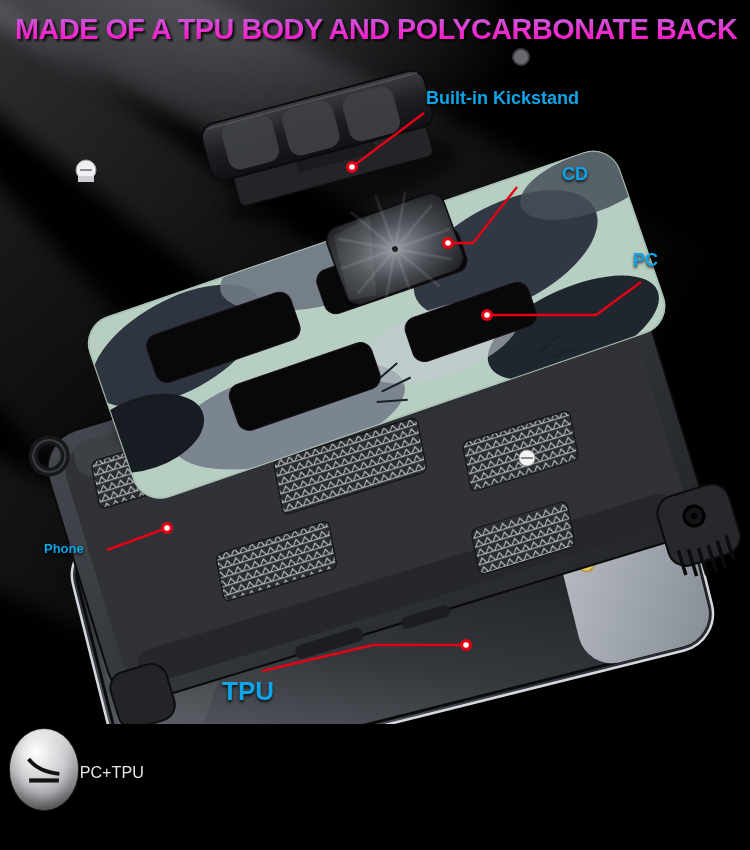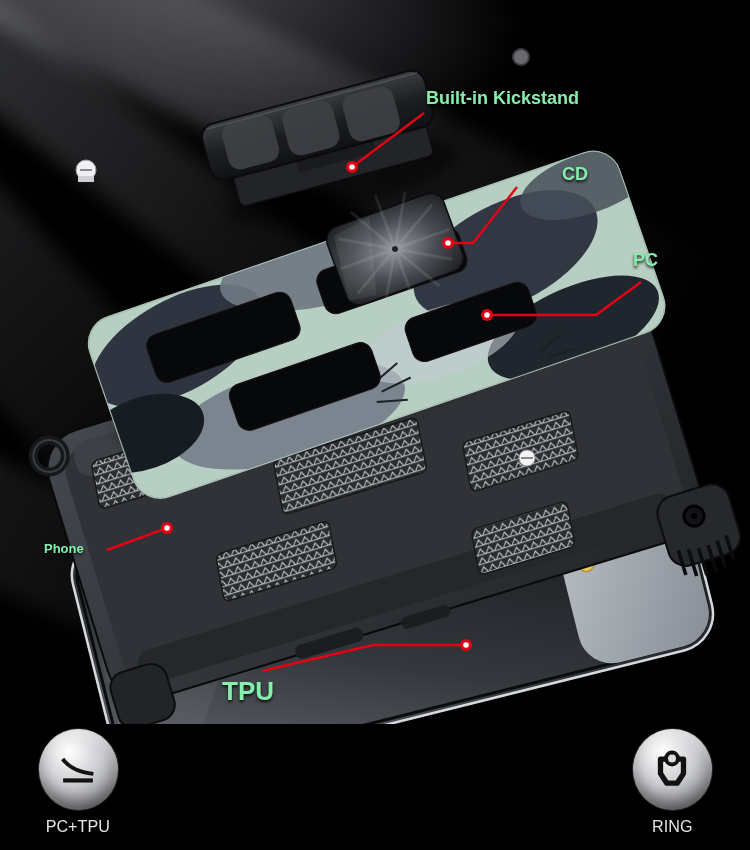--- a/index.html
+++ b/index.html
@@ -21,36 +21,36 @@
   
   .titles{position:absolute;left:0;top:12px;width:750px;text-align:center;z-index:5;}
   .title-line{display:inline-block;font-weight:bold;line-height:1.04;letter-spacing:-.5px;
               -webkit-background-clip:text;background-clip:text;color:transparent;
               filter:drop-shadow(2px 2px 1px rgba(0,0,0,.92));white-space:nowrap;}
   .t1{font-size:31px;transform:scaleX(.93);transform-origin:50% 50%;
       background-image:linear-gradient(180deg,var(--title-blue-top,#98a5f3) 8%,#5d6ce4 55%,var(--title-blue-bottom,#3140d0) 95%);}
   .t2{font-size:30px;transform:scaleX(.96);transform-origin:50% 50%;margin-top:1px;
       background-image:linear-gradient(180deg,var(--title-magenta-top,#bc63d8) 8%,#e637d2 50%,var(--title-magenta-bottom,#ff14c6) 95%);}
   
-  .callout{position:absolute;color:#86efac;font-weight:bold;font-size:18px;z-index:6;
+  .callout{position:absolute;color:#0ea5e9;font-weight:bold;font-size:18px;z-index:6;
            text-shadow:0 2px 3px rgba(0,0,0,.85);white-space:nowrap;}
   .co-kickstand{left:426px;top:88px;}
   .co-cd{left:518px;top:164px;margin-left:44px;}
   .co-pc{left:633px;top:250px;text-align:right;}
   .co-phone{left:44px;top:541px;font-size:13px;}
   .co-tpu{left:222px;top:652px;font-size:26px;margin-top:24px;}
   
   .product{position:absolute;left:0;top:0;z-index:2;}
   .connector{fill:none;stroke:var(--accent-red,#e60014);stroke-width:2.4px;}
   .dot-outer{fill:var(--accent-red,#e60014);}
   .dot-inner{fill:#ffffff;}
   
   .features{position:absolute;left:0;top:729px;width:750px;box-sizing:border-box;
             padding:0 10px;display:flex;justify-content:space-between;z-index:6;}
-  .feature{width:136px;display:flex;flex-direction:column;align-items:center;}
+  .feature{width:136px;display:flex;flex-direction:row;align-items:center;}
   .badge{width:79px;height:81px;border-radius:50%;position:relative;
          background:radial-gradient(circle at 38% 28%,#ffffff 0%,#ececee 16%,#c9cacd 45%,#9b9c9f 70%,#707174 86%,#4c4d50 100%);
          box-shadow:inset 0 -8px 14px rgba(0,0,0,.38),inset 0 5px 8px rgba(255,255,255,.55),0 0 0 1px #232325;}
   .badge svg{position:absolute;left:50%;top:50%;transform:translate(-50%,-50%);}
   .glyph{stroke:#121212;fill:none;}
   .feature-label{margin-top:7px;font-size:17px;color:#e4e4e6;white-space:nowrap;
                  transform:scaleX(.95);letter-spacing:0;}
 </style>
 </head>
 <body>
@@ -248,47 +248,39 @@
           <circle class="dot-inner" cx="487" cy="315" r="2.8"></circle>
         <circle class="dot-outer" cx="167" cy="528" r="6"></circle>
           <circle class="dot-inner" cx="167" cy="528" r="2.8"></circle>
         <circle class="dot-outer" cx="466" cy="645" r="6"></circle>
           <circle class="dot-inner" cx="466" cy="645" r="2.8"></circle>
       </g>
     </g>
   </svg>
 
   <div class="titles">
+    <div><span class="title-line t2">MADE OF A TPU BODY AND POLYCARBONATE BACK</span></div>
   </div>
 
   <div class="callout co-kickstand">Built-in Kickstand</div>
   <div class="callout co-cd">CD</div>
   <div class="callout co-pc">PC</div>
   <div class="callout co-phone">Phone</div>
   <div class="callout co-tpu">TPU</div>
 
   <div class="features">
 
     <div class="feature">
       <div class="badge">
         <svg width="44" height="44" viewBox="0 0 40 40">
           <path class="glyph" d="M6 10 C 13 19, 22 22, 34 23.5" stroke-width="3.4"></path>
           <line class="glyph" x1="6.5" y1="29.5" x2="33.5" y2="29.5" stroke-width="3.8"></line>
         </svg>
       </div>
       <div class="feature-label">PC+TPU</div>
     </div>
 
-    <div class="feature">
-      <div class="badge">
-        <svg width="46" height="46" viewBox="0 0 40 40">
-          <path class="glyph" d="M10 10.5 H30 V23 L24.5 31.5 H15.5 L10 23 Z" stroke-width="4.6" stroke-linejoin="round"></path>
-          <circle cx="20" cy="10" r="5.2" fill="#dcdcde" stroke="#121212" stroke-width="3.4"></circle>
-        </svg>
-      </div>
-      <div class="feature-label">RING</div>
-    </div>
 
 
 
 
   </div>
 </div>
 
 </body></html>

